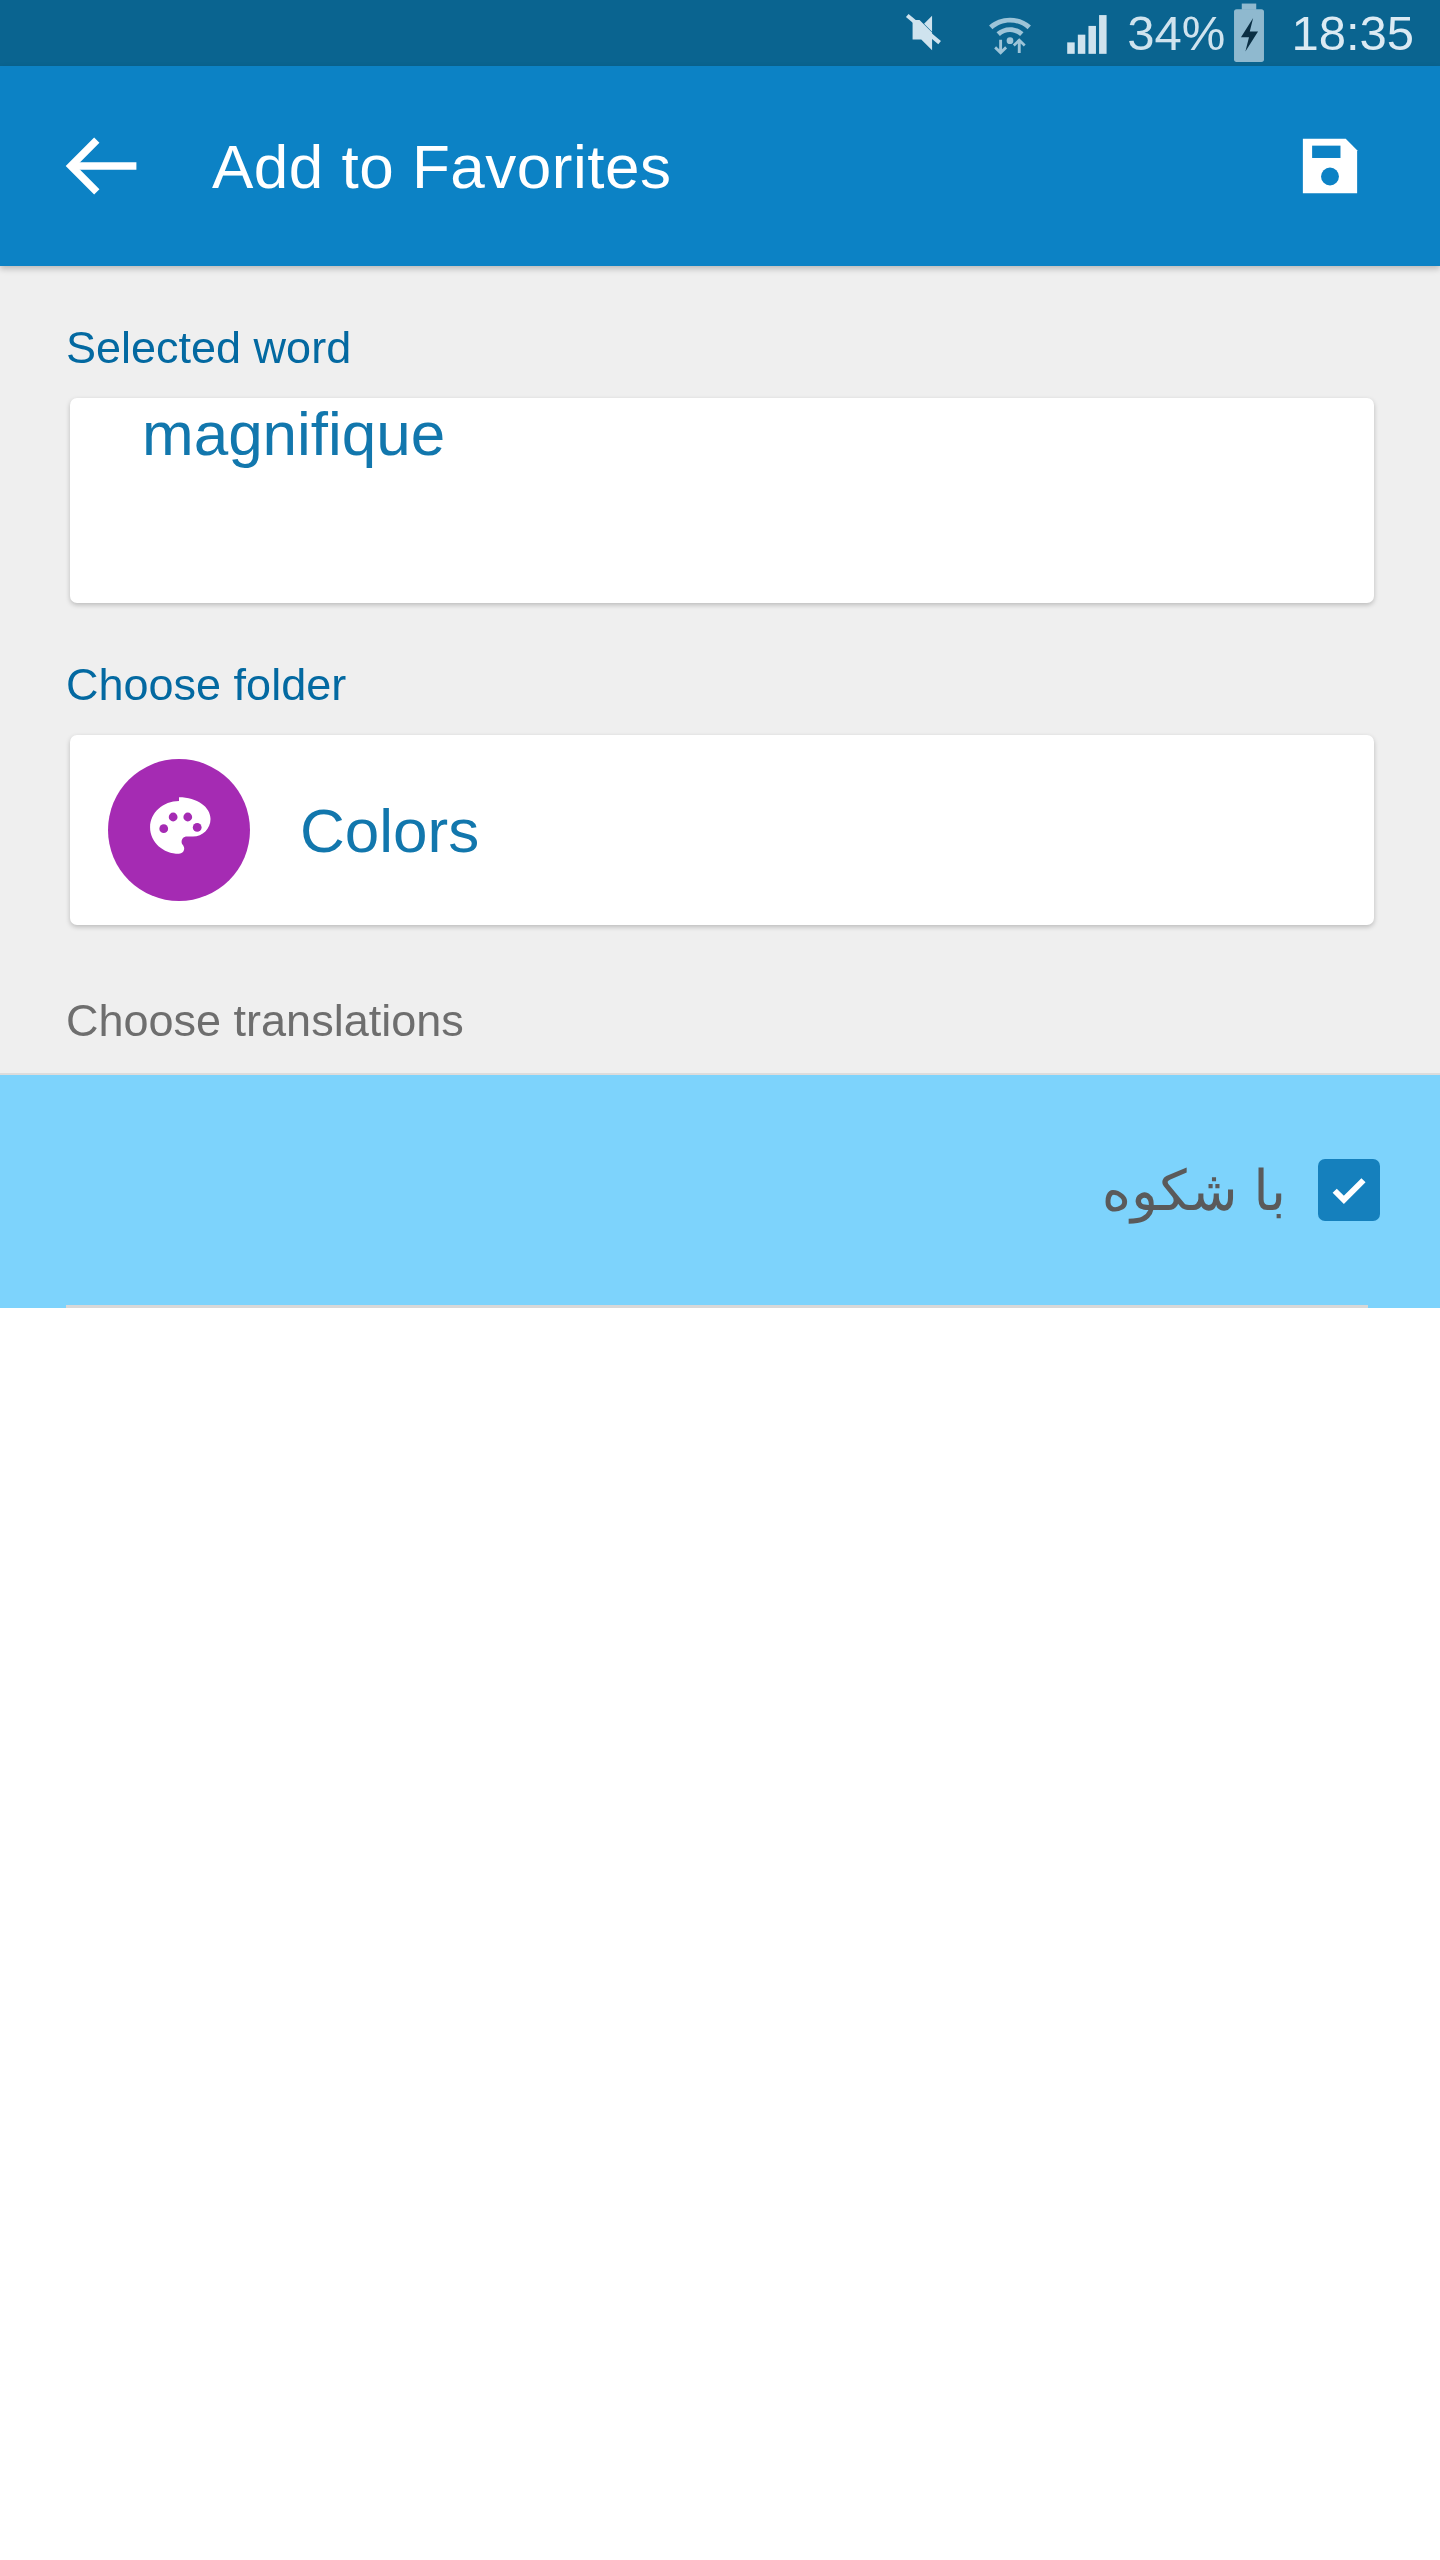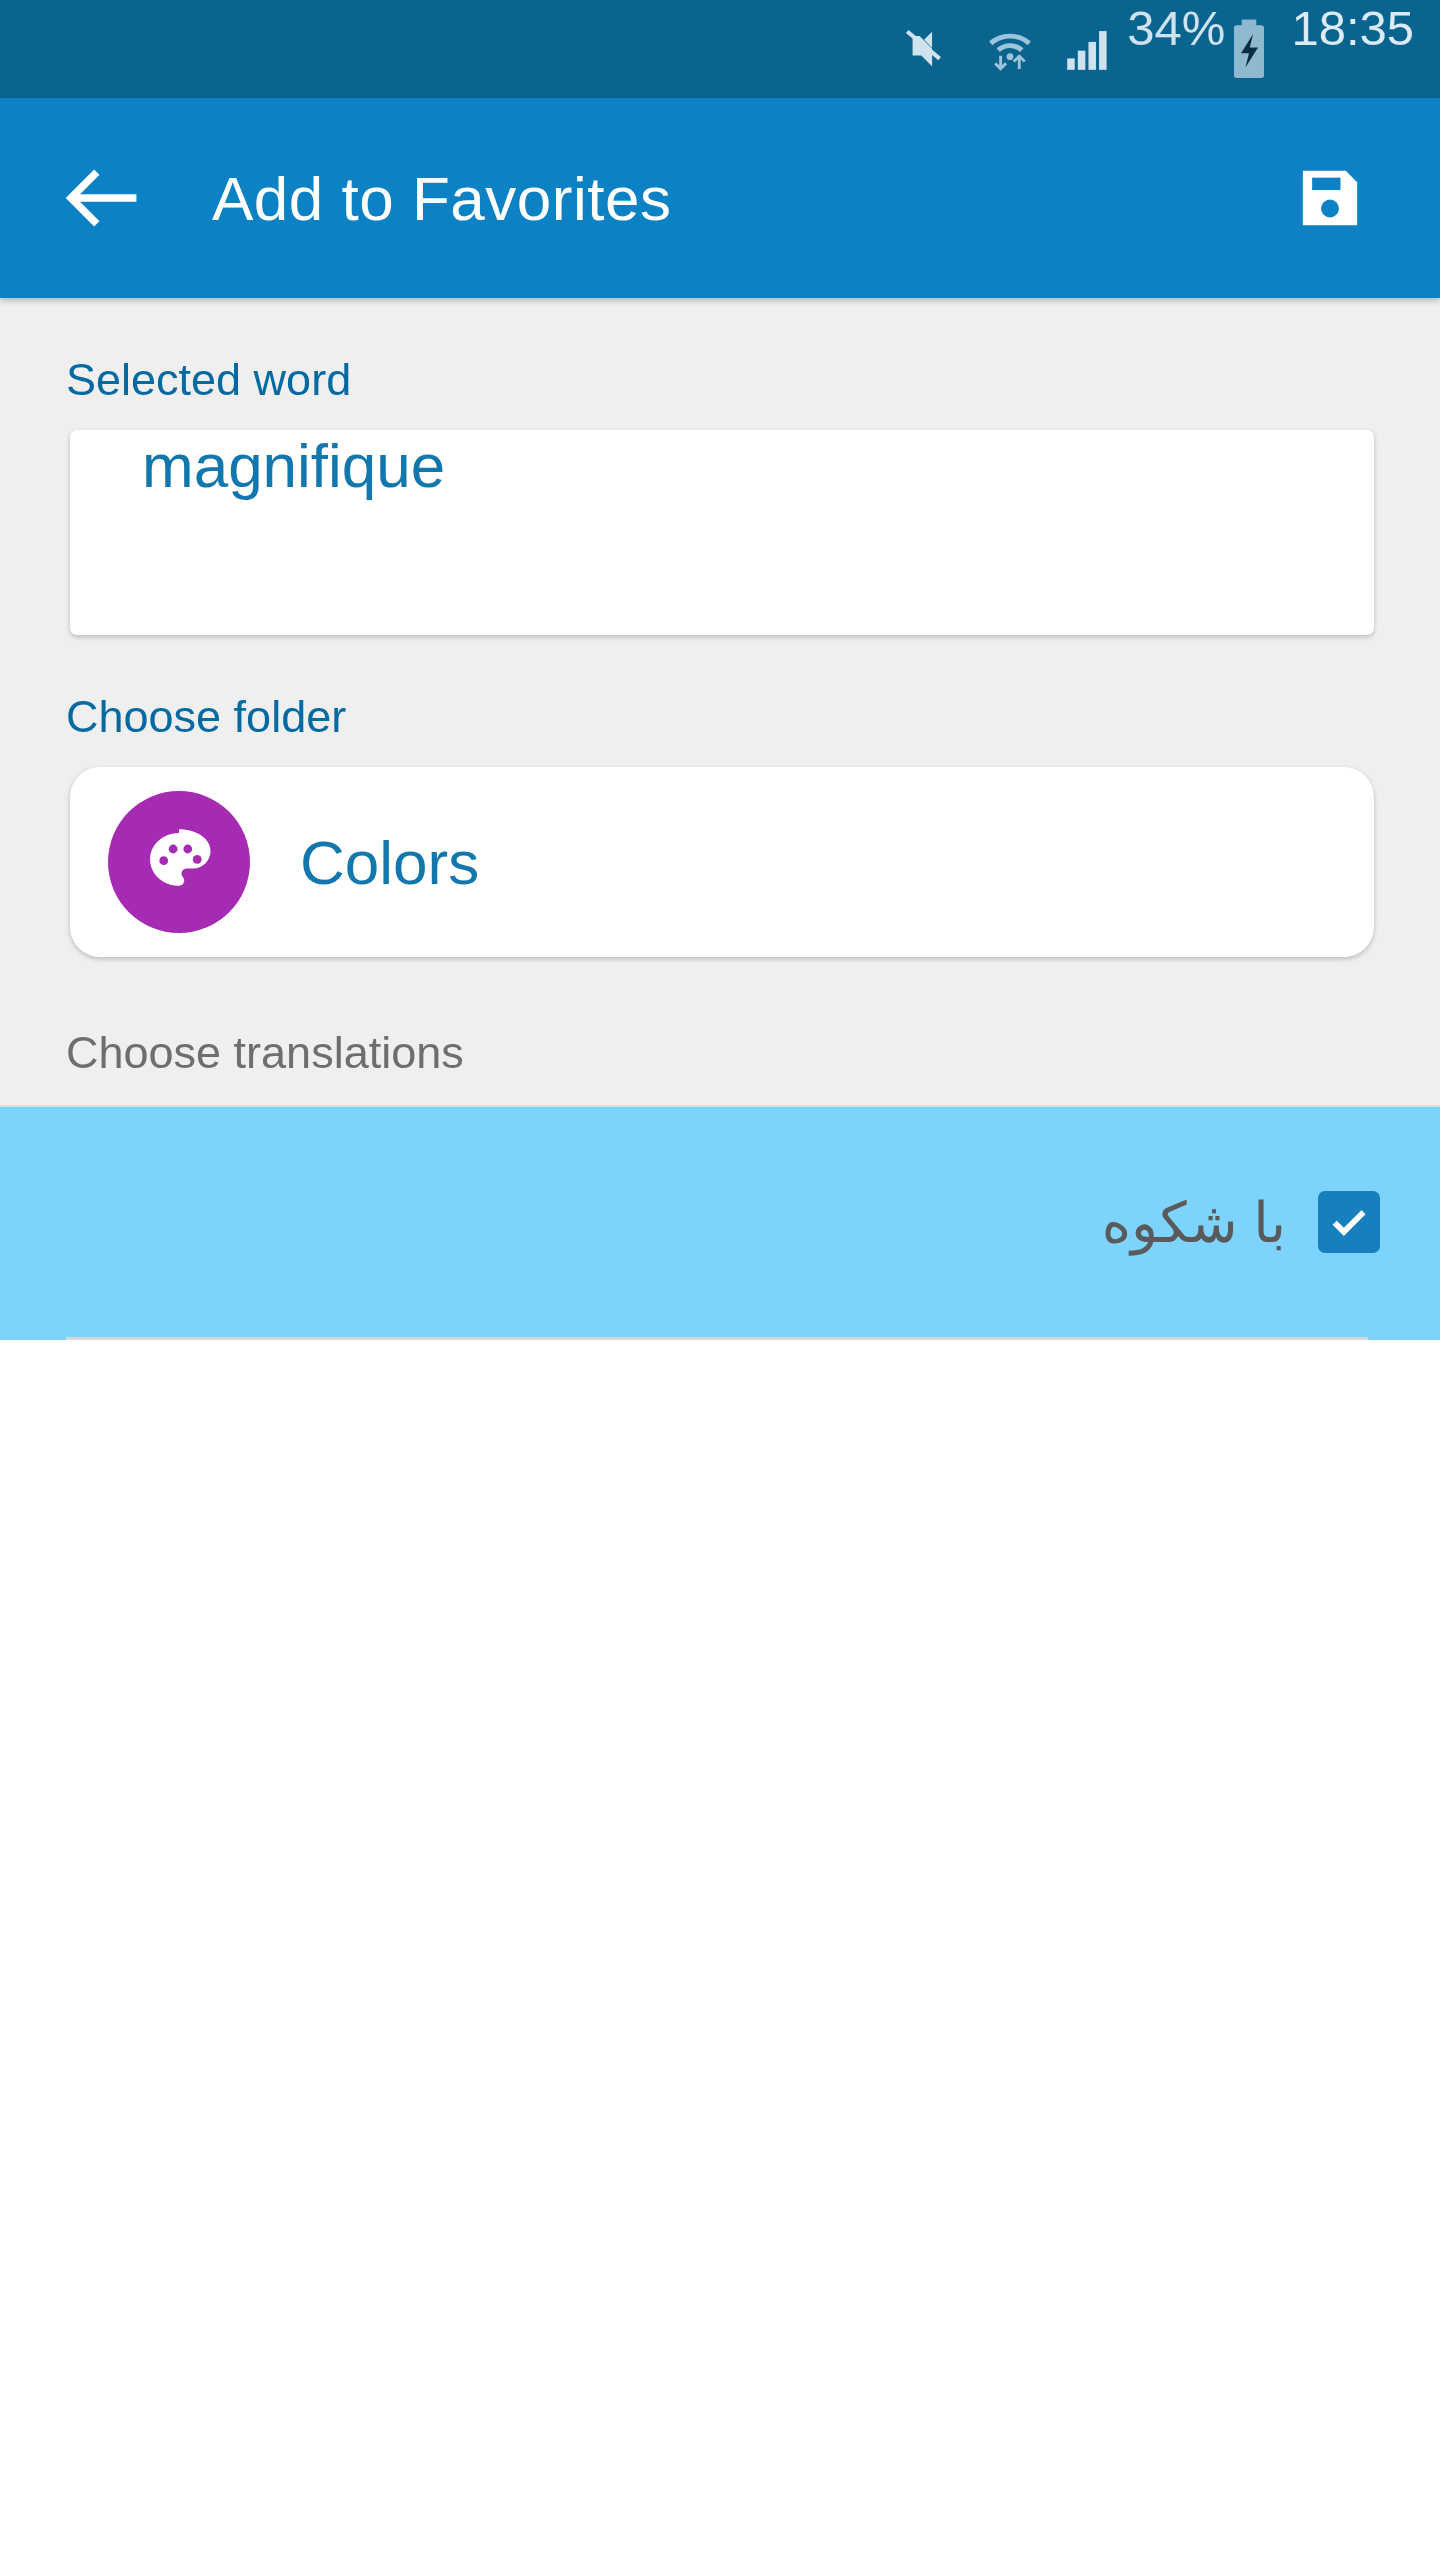--- a/index.html
+++ b/index.html
@@ -6,22 +6,22 @@
   html, body {
     width:1440px; height:2560px;
     background:#ffffff;
     font-family:"Liberation Sans", sans-serif;
     overflow:hidden;
   }
   #screen { position:relative; width:1440px; height:2560px; }
 
   
   .statusbar{
-    height:98px; background:#0a6490;
-    display:flex; justify-content:flex-end;
+    height:66px; background:#0a6490;
+    display:flex; align-items:center; justify-content:flex-end;
     padding-right:26px; gap:0;
   }
   .sb-icon{ display:flex; align-items:center; justify-content:center; }
   .sb-text{
     color:#cfe3ee; font-size:49px; letter-spacing:0px;
     font-family:"Liberation Sans", sans-serif;
   }
   .sb-pct{ margin-left:14px; margin-right:4px; }
   .sb-clock{ margin-left:22px; color:#dbeaf3; }
 
@@ -54,21 +54,21 @@
   }
   .card{
     background:#ffffff;
     margin:0 66px 0 70px;
     border-radius:7px;
     box-shadow:0 2px 5px rgba(0,0,0,.22);
   }
   .word-card{ height:205px; display:flex; align-items:flex-start; padding-left:72px; }
   .word-value{ color:#1277ad; font-size:62px; }
 
-  .folder-card{ height:190px; display:flex; align-items:center; padding-left:38px;border-radius:30px; }
+  .folder-card{ height:190px; display:flex; align-items:center; padding-left:38px; }
   .folder-dot{
     width:142px; height:142px; border-radius:50%;
     background:#a52bb3;
     display:flex; align-items:center; justify-content:center;
     flex:0 0 auto;
   }
   .folder-name{ color:#1277ad; font-size:62px; margin-left:50px; }
 
   .translations-label{ color:#6e6e6e; font-size:45px; padding:70px 8px 0 66px; }
 

